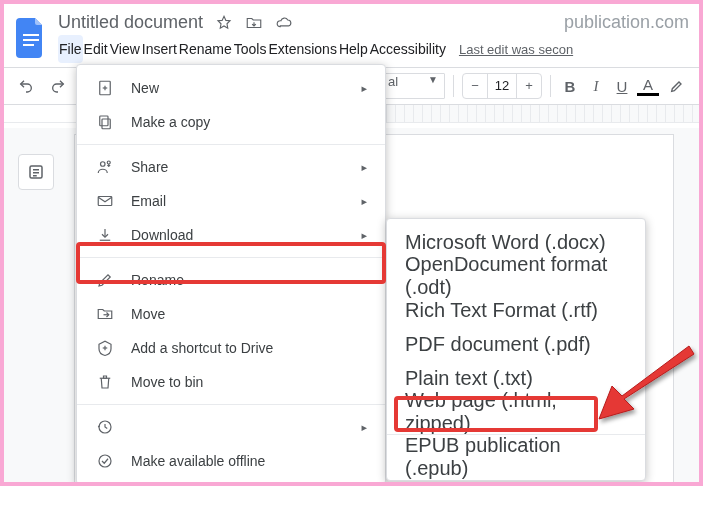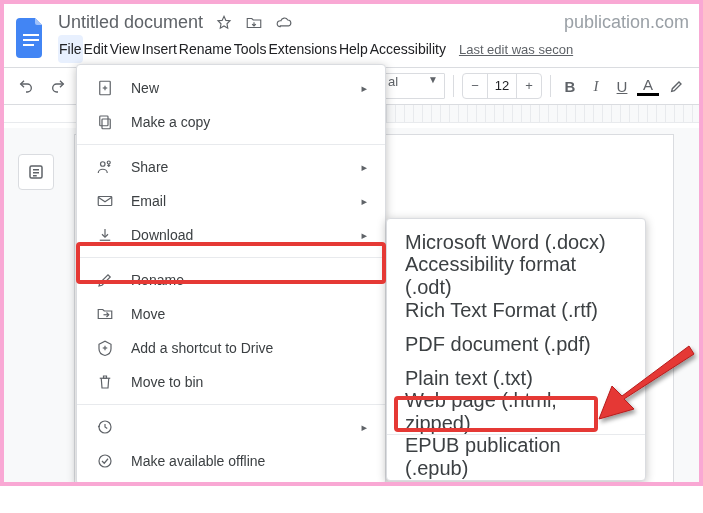--- a/index.html
+++ b/index.html
@@ -269,21 +269,21 @@
             <circle cx="12" cy="12" r="8"></circle>
             <path d="M8 12l3 3 5-6"></path>
           </svg>
         </span>
     <span>Make available offline</span>
   </div>
 </div>
 
 <div class="submenu">
   <div class="srow">Microsoft Word (.docx)</div>
-  <div class="srow">Accessibility format (.odt)</div>
+  <div class="srow">OpenDocument format (.odt)</div>
   <div class="srow">Rich Text Format (.rtf)</div>
   <div class="srow">PDF document (.pdf)</div>
   <div class="srow">Plain text (.txt)</div>
   <div class="srow">Web page (.html, zipped)</div>
   <div class="sdiv"></div>
   <div class="srow">EPUB publication (.epub)</div>
 </div>
 
 <div class="hlbox" style="left:72px; top:238px; width:310px; height:42px;"></div>
 <div class="hlbox" style="left:390px; top:392px; width:204px; height:36px;"></div>

